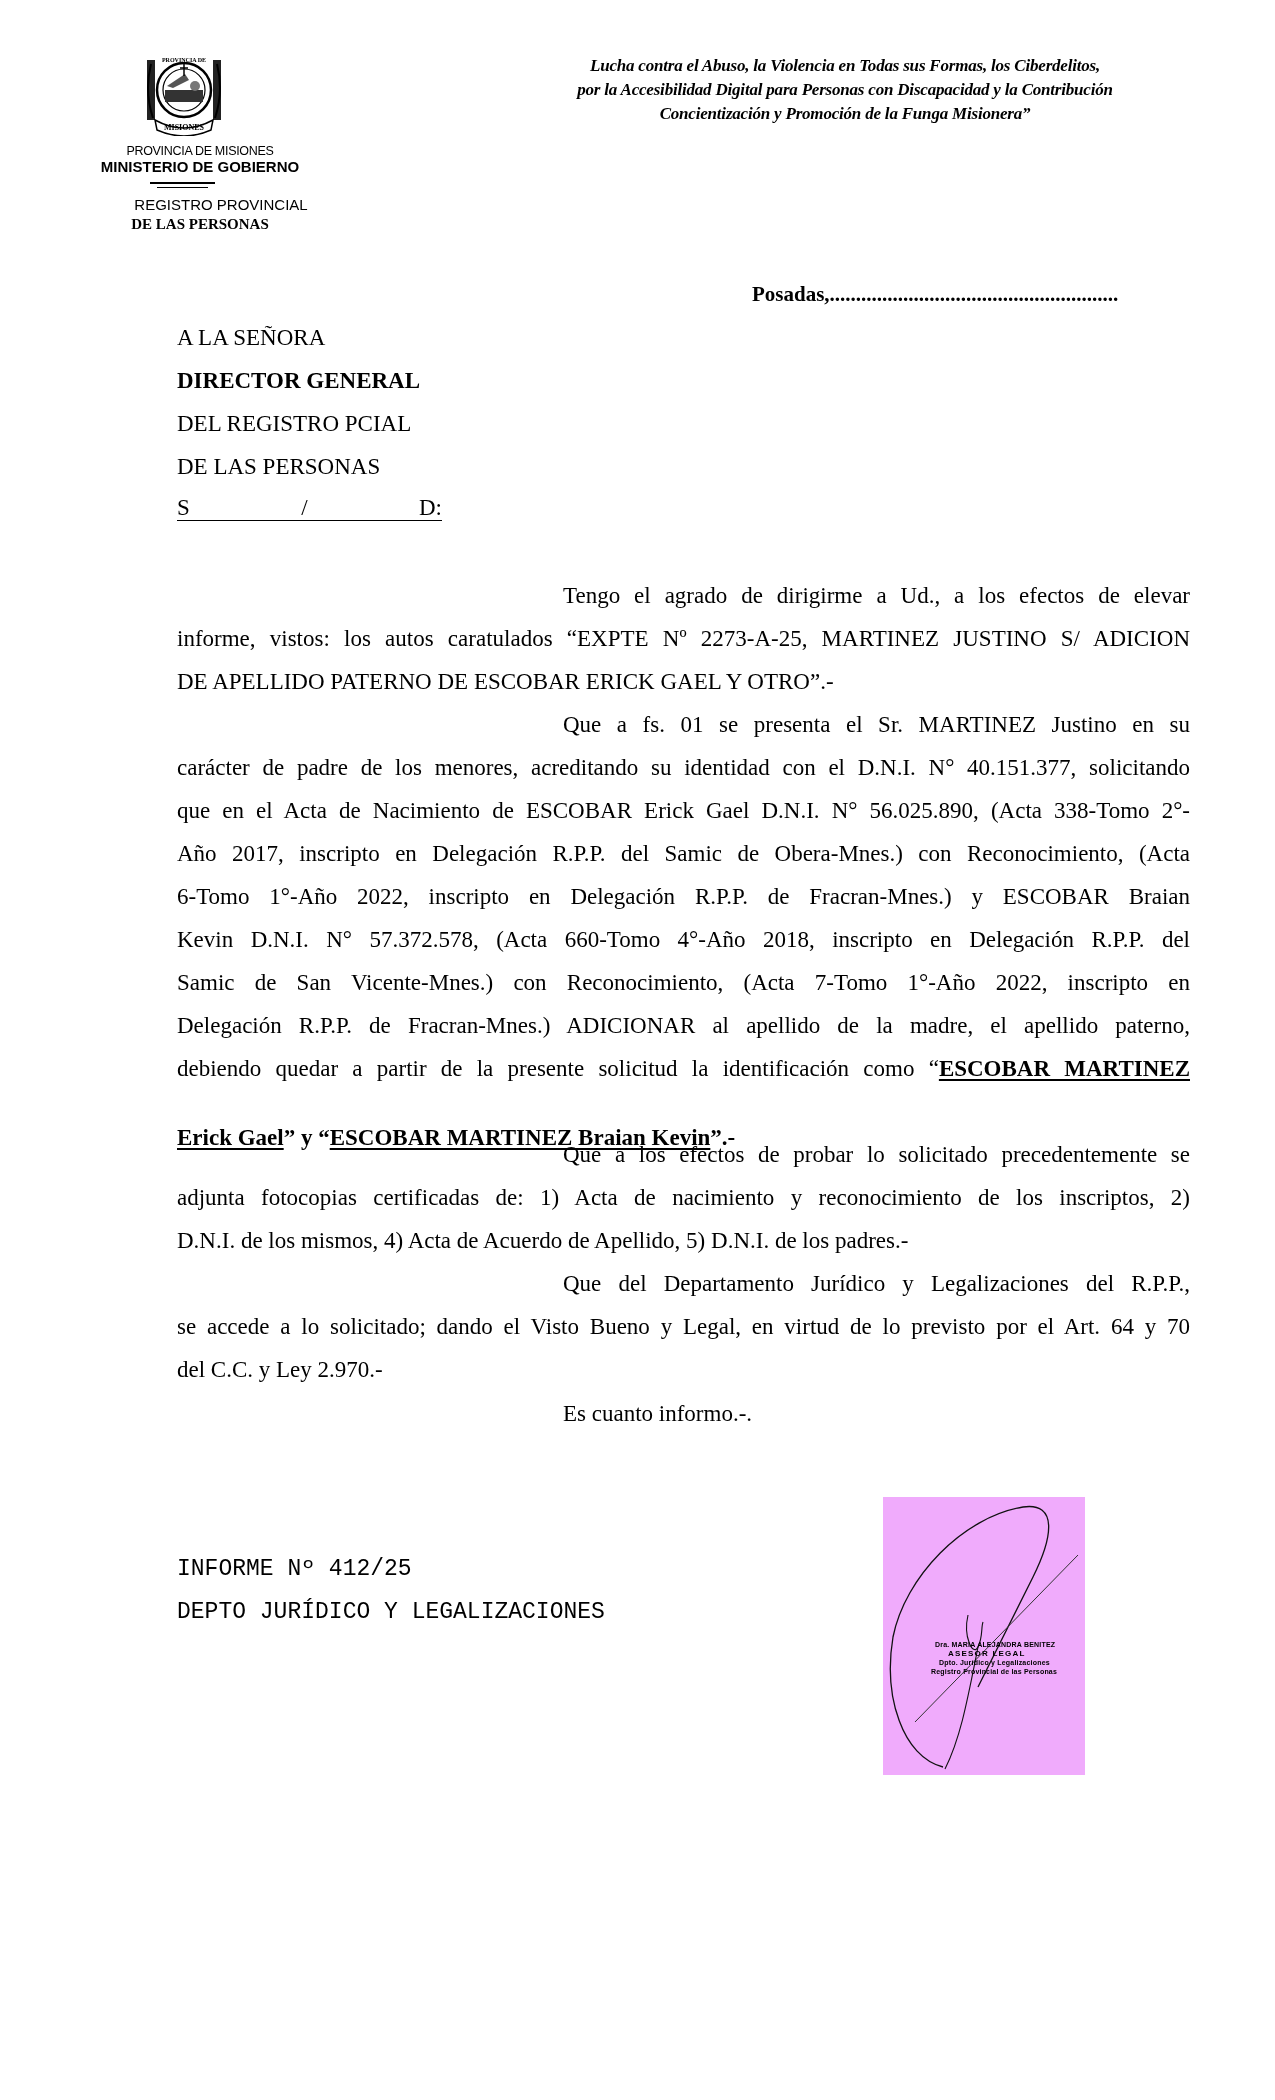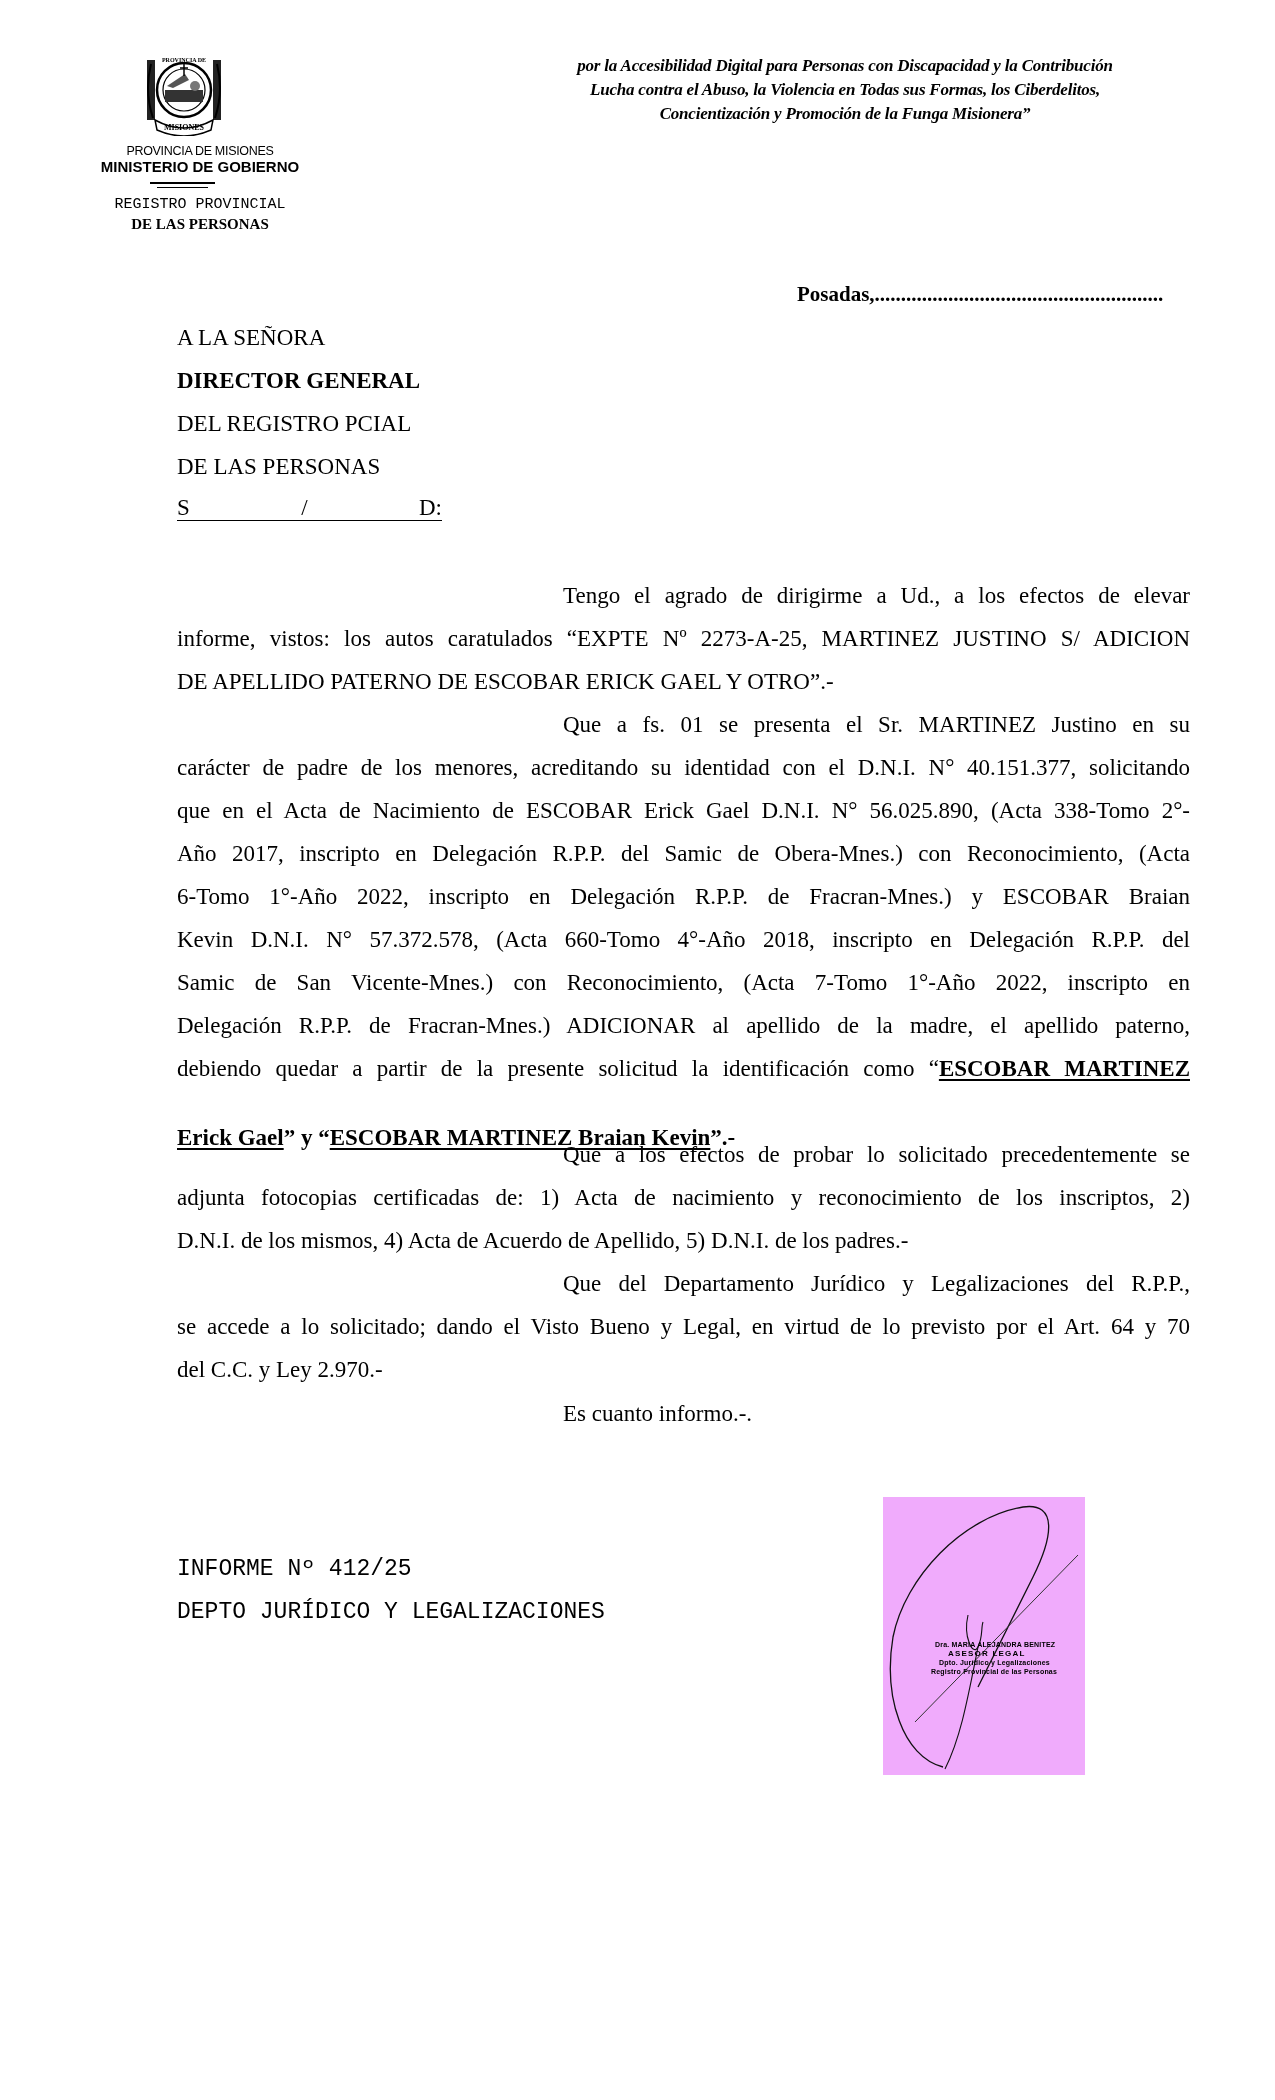--- a/index.html
+++ b/index.html
@@ -1,21 +1,21 @@
 <!DOCTYPE html>
 <html><head>
 <meta charset="utf-8">
 <style>
   html, body { margin:0; padding:0; background:#ffffff; }
   body { width:1275px; height:2100px; position:relative; overflow:hidden; font-family:"Liberation Serif", serif; color:#000; }
   .seal { position:absolute; left:145px; top:50px; width:78px; height:86px; }
   .org1 { position:absolute; left:0; width:400px; text-align:center; font-family:"Liberation Sans", sans-serif; }
   .motto { position:absolute; left:480px; width:730px; text-align:center; font-weight:bold; font-style:italic; font-size:17px; line-height:24px; letter-spacing:-0.2px; }
   .motto div { height:24px; white-space:nowrap; }
-  .posadas { position:absolute; left:752px; top:284px; font-weight:bold; font-size:21px; line-height:21px; white-space:nowrap;margin-left:45px; }
+  .posadas { position:absolute; left:752px; top:284px; font-weight:bold; font-size:21px; line-height:21px; white-space:nowrap; }
   .addr { position:absolute; left:177px; font-size:23px; line-height:23px; white-space:nowrap; }
   .sd { position:absolute; left:177px; top:496px; width:265px; font-size:23px; line-height:23px; border-bottom:1.5px solid #000; display:flex; justify-content:space-between; padding-bottom:1px; }
   .para-line { position:absolute; left:177px; width:1013px; font-size:23px; line-height:23px; text-align:justify; text-align-last:justify; white-space:normal; height:23px; overflow:visible; }
   .para-line.last { text-align-last:left; }
   .para-line.indent { left:563px; width:627px; }
   .ul { text-decoration:underline; text-decoration-thickness:2px; text-underline-offset:3px; }
   .b { font-weight:bold; }
   .footer { position:absolute; left:177px; font-size:23px; line-height:23px; white-space:nowrap;font-family:Liberation Mono, monospace; }
   .sig { position:absolute; left:883px; top:1497px; width:202px; height:278px; background:#f0abfc; }
   .stamp { position:absolute; left:52px; font-family:"Liberation Sans", sans-serif; font-weight:bold; font-size:7.5px; line-height:9px; white-space:nowrap; letter-spacing:0.2px; }
@@ -38,26 +38,26 @@
     <circle cx="50" cy="36" r="5" fill="#777"></circle>
     <path d="M10 70 Q39 86 68 70 L66 80 Q39 92 12 80 Z" fill="#fff" stroke="#000" stroke-width="1.5"></path>
     <text x="39" y="80" font-size="8" text-anchor="middle" font-family="Liberation Serif, serif" font-weight="bold">MISIONES</text>
     <text x="39" y="12" font-size="6" text-anchor="middle" font-family="Liberation Serif, serif" font-weight="bold">PROVINCIA DE</text>
   </svg>
 </div>
 <div class="org1" style="top:143px; font-size:12.5px; line-height:16px; letter-spacing:-0.3px;">PROVINCIA DE MISIONES</div>
 <div class="org1" style="top:158px; font-size:15px; line-height:18px; font-weight:bold;">MINISTERIO DE GOBIERNO</div>
 <div style="position:absolute; left:150px; top:182px; width:65px; height:2px; background:#000;"></div>
 <div style="position:absolute; left:157px; top:187px; width:51px; height:1px; background:#000;"></div>
-<div class="org1" style="top:196px; font-family:Liberation Mono, monospace; font-size:15px; line-height:18px;">REGISTRO PROVINCIAL</div>
+<div class="org1" style="top:196px; font-family:Liberation Sans, sans-serif; font-size:15px; line-height:18px;padding-left:21px;">REGISTRO PROVINCIAL</div>
 <div class="org1" style="top:215px; font-family:'Liberation Serif',serif; font-size:15px; line-height:18px; font-weight:bold;">DE LAS PERSONAS</div>
 
 <div class="motto" style="top:54px;">
+  <div>Lucha contra el Abuso, la Violencia en Todas sus Formas, los Ciberdelitos,</div>
   <div>por la Accesibilidad Digital para Personas con Discapacidad y la Contribución</div>
-  <div>Lucha contra el Abuso, la Violencia en Todas sus Formas, los Ciberdelitos,</div>
   <div>Concientización y Promoción de la Funga Misionera”</div>
 </div>
 
 <div class="posadas">Posadas,.......................................................</div>
 
 <div class="addr" style="top:326px;">A LA SEÑORA</div>
 <div class="addr b" style="top:369px;">DIRECTOR GENERAL</div>
 <div class="addr" style="top:412px;">DEL REGISTRO PCIAL</div>
 <div class="addr" style="top:455px;">DE LAS PERSONAS</div>
 <div class="sd">

